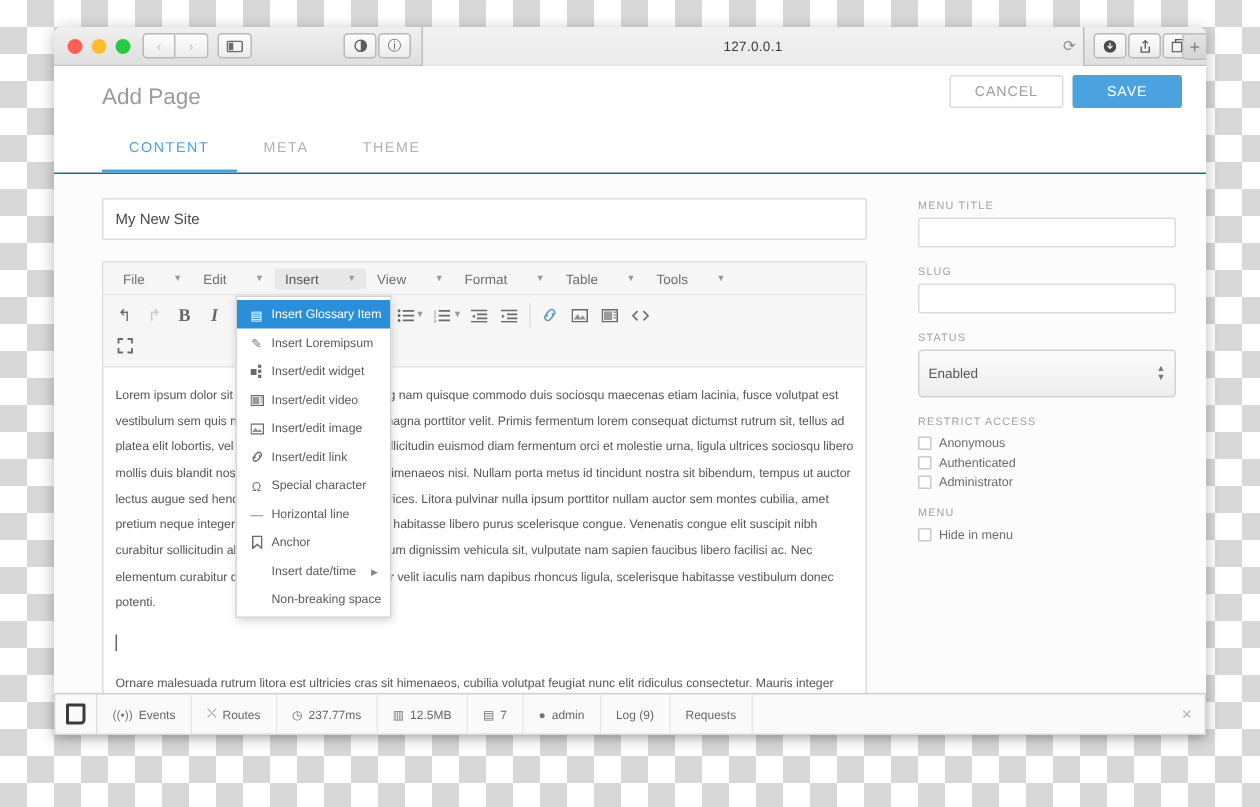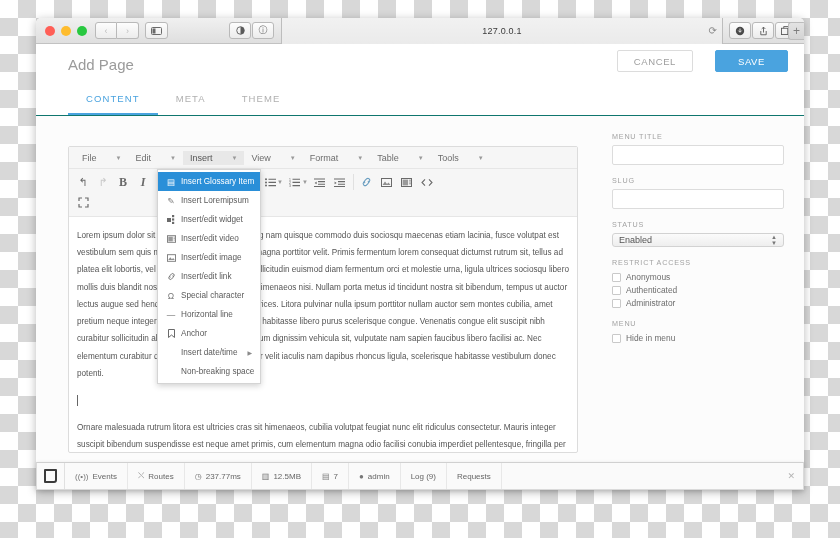--- a/index.html
+++ b/index.html
@@ -63,21 +63,21 @@
     display:flex; align-items:center; justify-content:center;
     font-size:12px; color:#7d7d7d;
   }
 
   
   .page-header{
     height:40px; background:#fff; display:flex; align-items:center;
     padding:0 20px 0 32px; position:relative;text-align:right;
   }
   .page-title{ font-size:15px; color:#9b9b9b; font-weight:400; }
-  .hdr-actions{ position:absolute; right:16px; top:6px; display:flex; gap:22px;}
+  .hdr-actions{ position:absolute; right:16px; top:6px; display:flex; gap:6px;}
   .btn {
     height:22px; padding:0 16px; border-radius:2px; font-size:9.5px;
     letter-spacing:.6px; display:flex; align-items:center; justify-content:center;
   }
   .btn-cancel{ background:#fff; border:1px solid #dcdcdc; color:#9e9e9e;}
   .btn-save{ background:#4aa3df; color:#fff; border:1px solid #4aa3df; padding:0 22px;}
 
   
   .tabs{
     height:32px; display:flex; align-items:stretch; padding-left:32px;
@@ -147,21 +147,21 @@
   .ditem .di-ico{ width:10px; display:flex; justify-content:center; font-size:8.5px; color:#7a7a7a; flex:none;}
   .ditem.sel .di-ico{ color:#fff; }
   .ditem.noico{ padding-left:23px; }
   .ditem .sub{ margin-left:auto; font-size:6px; color:#8a8a8a;}
 
   
   .fld{ margin-bottom:11px; }
   .flabel{ font-size:7.2px; letter-spacing:.8px; color:#a2a2a2; margin-bottom:4px; }
   .finput{ height:20px; border:1px solid #dcdcdc; background:#fff; border-radius:2px;}
   .fselect{
-    height:14px; border:1px solid #d2d2d2; border-radius:3px;
+    height:32px; border:1px solid #d2d2d2; border-radius:3px;
     background:linear-gradient(#fbfbfb,#eeeeee);
     display:flex; align-items:center; padding:0 6px;
     font-size:9px; color:#555; position:relative;
   }
   .fselect .arrows{ position:absolute; right:6px; font-size:6px; color:#777; line-height:1.05; text-align:center;}
   .chkrow{ display:flex; align-items:center; gap:5px; margin-bottom:3px;}
   .chk{ width:9px; height:9px; border:1px solid #c9c9c9; background:#fff; border-radius:1px;}
   .chklabel{ font-size:8.4px; color:#6d6d6d; }
   .fld.group .flabel{ margin-bottom:5px;}
 
@@ -255,20 +255,23 @@
   <div class="tabs">
     <div class="tab active">CONTENT</div>
     <div class="tab">META</div>
     <div class="tab">THEME</div>
   </div>
 
   <div class="body">
 
     <div class="main">
 
+      <div class="title-input">
+        <span>My New Site</span>
+      </div>
 
       <div class="editor">
 
         <div class="menubar">
           <div class="mitem">
               <span>File</span>
               <span class="caret">▼</span>
             </div>
           <div class="mitem">
               <span>Edit</span>

